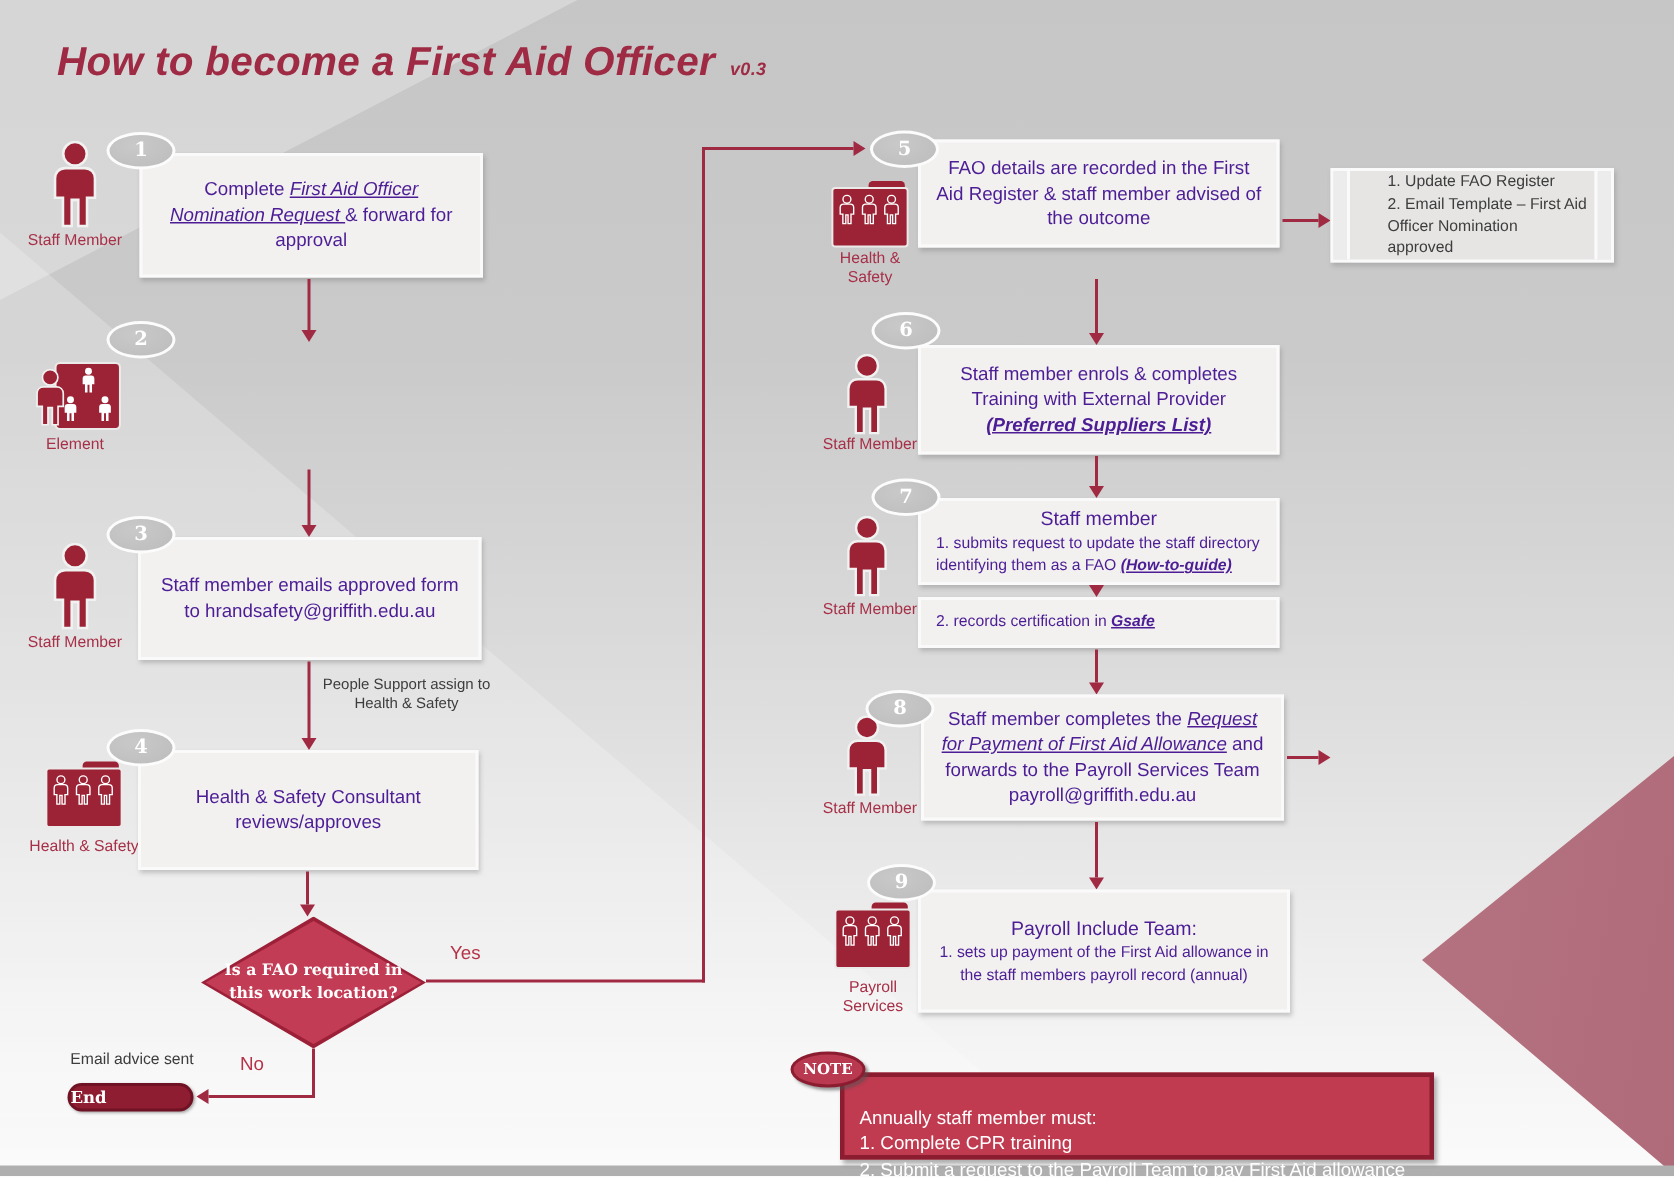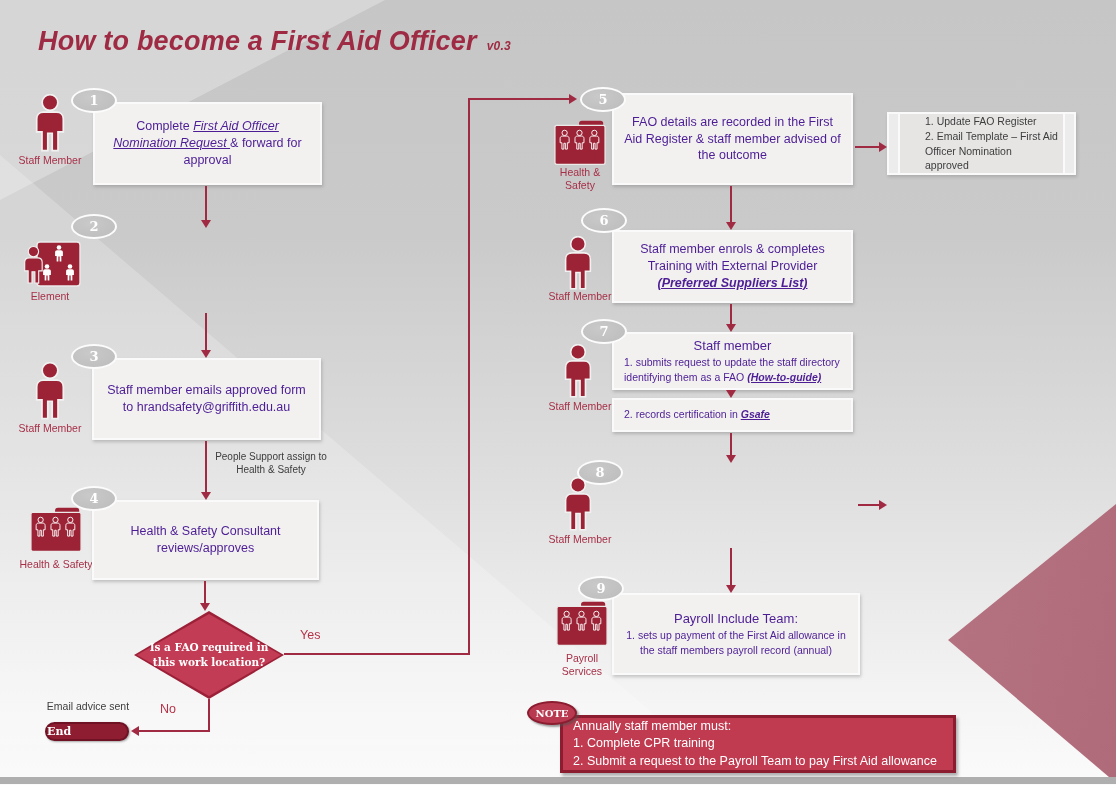--- a/index.html
+++ b/index.html
@@ -80,21 +80,21 @@
     color:#3d3d3d;font-size:10.5px;}
 
   .note-ellipse{position:absolute;left:527px;top:701px;width:50px;height:24px;border-radius:50%;
     background:#b93a50;border:2px solid #8c1c30;box-sizing:border-box;
     box-shadow:2px 2px 2px rgba(80,80,80,.55);z-index:4;
     display:flex;align-items:center;justify-content:center;
     color:#fff;font-family:"DejaVu Serif",serif;font-size:10px;font-weight:700;}
   .note-box{position:absolute;left:560px;top:715px;width:396px;height:58px;
     background:#c03a50;border:3px solid #8c1c30;box-sizing:border-box;
     box-shadow:2px 3px 3px rgba(80,80,80,.45);z-index:3;
-    color:#fff;font-size:12.5px;line-height:1.38;padding:0 10px;}
+    color:#fff;font-size:12.5px;line-height:1.38;padding:19px 10px;}
   svg.icon{display:block;}
 </style>
 </head>
 <body>
 
 <div class="canvas">
 
   <div class="deco tri-light1"></div>
   <div class="deco tri-light2"></div>
   <div class="deco tri-rose"></div>
@@ -213,21 +213,21 @@
     <svg class="icon" width="52" height="46" viewBox="0 0 56 48">
       <path d="M30 0 h20 a3 3 0 0 1 3 3 v6 h-26 v-6 a3 3 0 0 1 3-3 z" fill="#9b2335"></path>
       <rect x="1" y="5" width="54" height="42" rx="2" fill="#9b2335" stroke="#ece9e9" stroke-width="1.4"></rect>
       <use href="#p-person" transform="translate(4,10) scale(0.62)" fill="#9b2335" stroke="#fff" stroke-width="1.6"></use>
       <use href="#p-person" transform="translate(20,10) scale(0.62)" fill="#9b2335" stroke="#fff" stroke-width="1.6"></use>
       <use href="#p-person" transform="translate(36,10) scale(0.62)" fill="#9b2335" stroke="#fff" stroke-width="1.6"></use>
     </svg>
   </div>
   <div class="actor-label" style="left:548px;top:166px;width:64px">Health &amp;
 Safety</div>
-  <div class="box" style="left:612px;top:93px;width:241px;height:92px">
+  <div class="box" style="left:612px;top:93px;width:241px;height:72px">
     <div class="para">FAO details are recorded in the First Aid Register &amp; staff member advised of the outcome</div>
   </div>
 
   <div class="hline" style="left:855px;top:146px;width:24px"></div>
   <div class="ah ah-r" style="left:879px;top:142px"></div>
   <div class="sidebox" style="left:887px;top:112px;width:189px;height:63px">
     <div class="bar l"></div>
     <div class="bar r"></div>
     <div class="txt ta-l">
       <div>1. Update FAO Register</div>
@@ -278,20 +278,23 @@
 
   <div class="badge" style="left:577px;top:460px">
       <span>8</span>
     </div>
   <div class="icon-wrap" style="left:558px;top:477px">
     <svg class="icon" width="40" height="54" viewBox="0 0 24 34">
         <use href="#p-person" fill="#9b2335" stroke="#f2f1f1" stroke-width="1"></use>
       </svg>
   </div>
   <div class="actor-label" style="left:538px;top:533px;width:84px">Staff Member</div>
+  <div class="box" style="left:614px;top:463px;width:242px;height:84px">
+    <div class="para"><span>Staff member completes the </span><span class="lnk">Request for Payment of First Aid Allowance</span><span> and forwards to the Payroll Services Team payroll@griffith.edu.au</span></div>
+  </div>
 
   <div class="hline" style="left:858px;top:504px;width:21px"></div>
   <div class="ah ah-r" style="left:879px;top:500px"></div>
 
   <div class="vline" style="left:730px;top:548px;height:37px"></div>
   <div class="ah ah-d" style="left:726px;top:585px"></div>
 
   <div class="badge" style="left:578px;top:576px">
       <span>9</span>
     </div>

